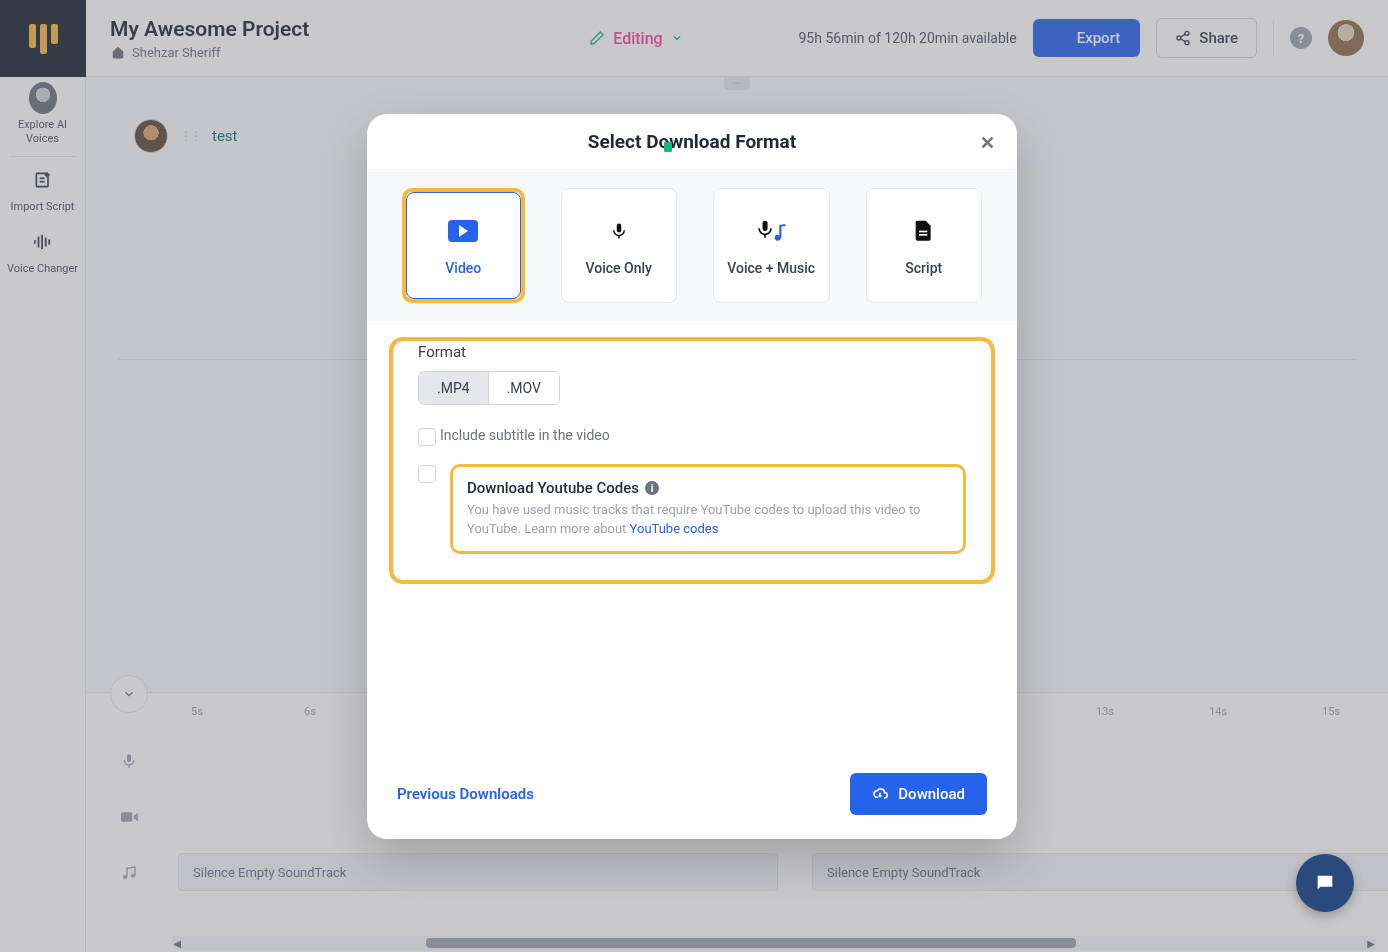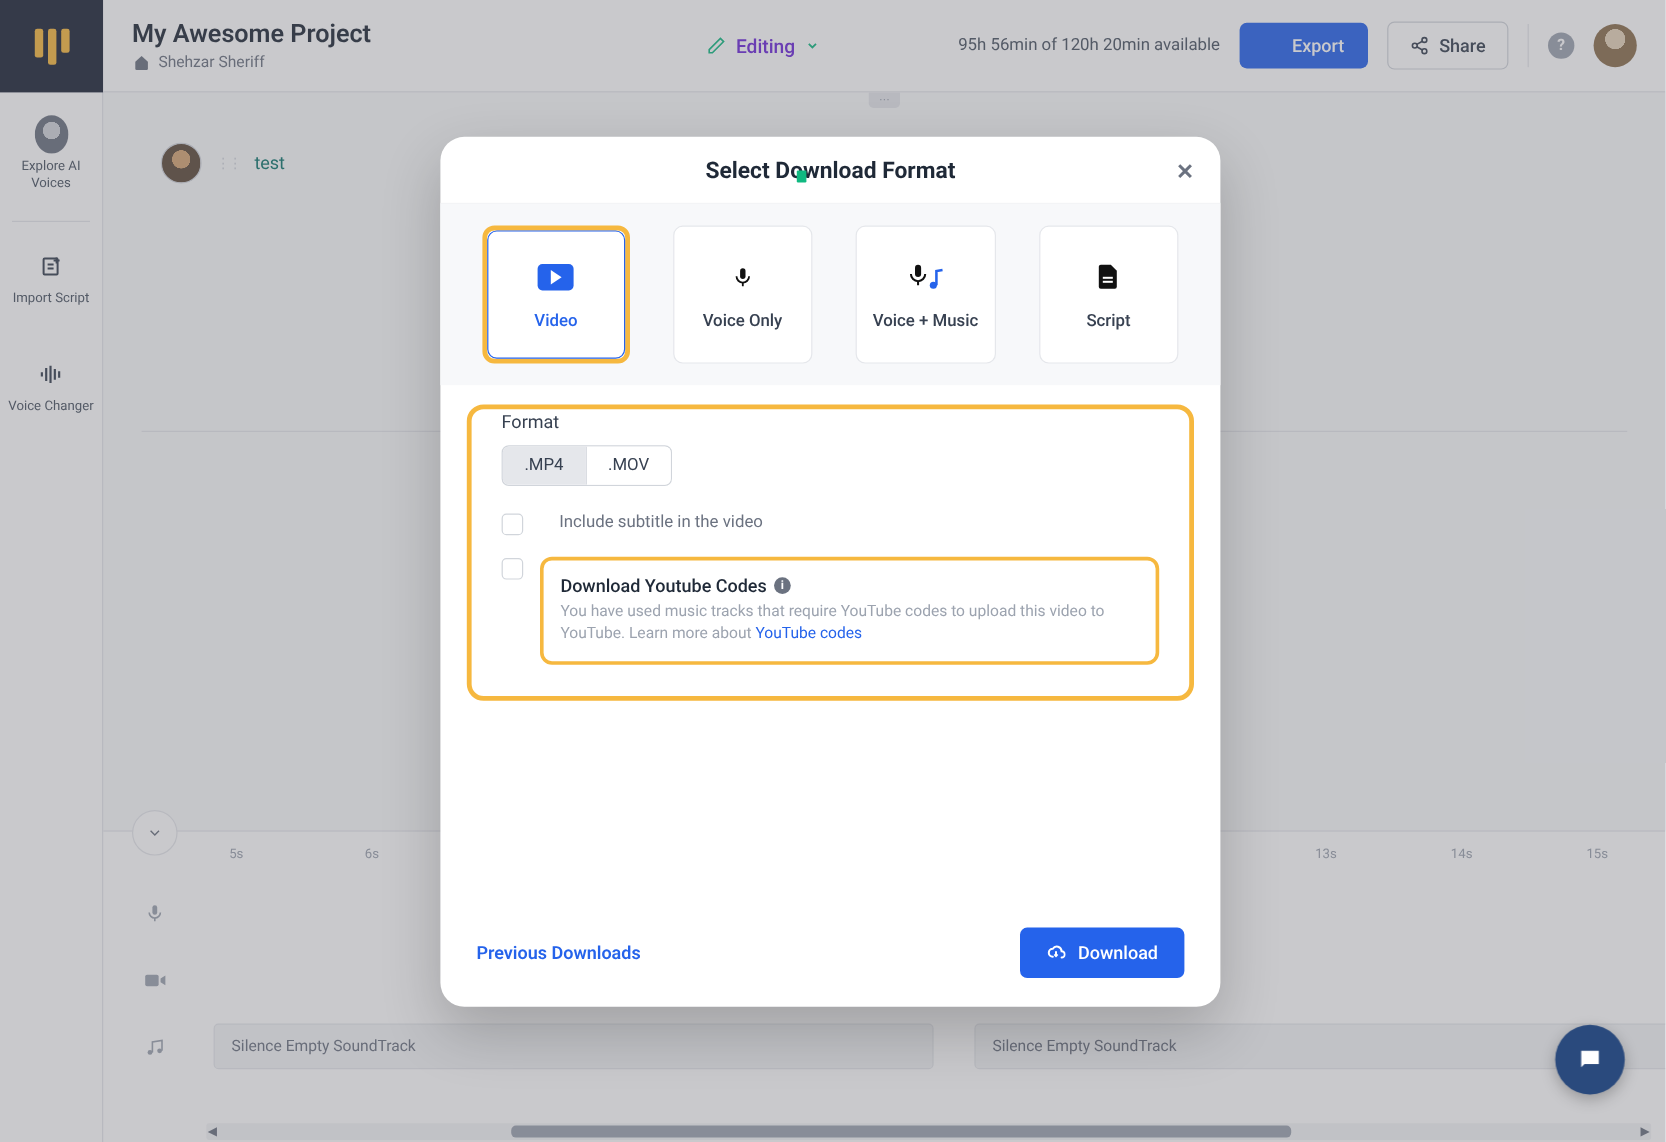--- a/index.html
+++ b/index.html
@@ -6,30 +6,30 @@
 body { width: 1388px; height: 952px; background: #f5f6fa; overflow: hidden; position: relative; }
 
 .overlay { position: absolute; inset: 0; background: rgba(100,100,110,0.35); z-index: 50; }
 
 .left-rail { position: absolute; left: 0; top: 0; width: 86px; height: 100%; background: #fff; border-right: 1px solid #e5e7eb; z-index: 10; }
 .logo-box { width: 86px; height: 77px; background: #1d2437; display: flex; align-items: center; justify-content: center; }
 .logo-bars { display: flex; gap: 4px; }
 .logo-bars span { width: 7px; background: #f6b83f; border-radius: 2px; }
 .logo-bars span:nth-child(1){height:24px} .logo-bars span:nth-child(2){height:30px} .logo-bars span:nth-child(3){height:20px}
 
-.rail-item { display: flex; flex-direction: column; align-items: center; justify-content: center; padding: 21px 4px; font-size: 11px; color: #4b5563; text-align: center; line-height: 1.3; cursor: pointer; }
+.rail-item { display: flex; flex-direction: column; align-items: center; justify-content: center; padding: 7px 4px; font-size: 11px; color: #4b5563; text-align: center; line-height: 1.3; cursor: pointer; }
 .rail-item .ric { width: 28px; height: 28px; margin-bottom: 6px; display: flex; align-items: center; justify-content: center; font-size: 18px; color: #374151; }
 .rail-divider { height: 1px; background: #e5e7eb; margin: 2px 10px; }
 .avatar-small { width: 32px; height: 32px; border-radius: 50%; background: #6b7280; background-image: radial-gradient(circle at 50% 40%, #d1d5db 30%, #6b7280 31%); overflow:hidden; }
 
 .header { position: absolute; left: 86px; top: 0; right: 0; height: 77px; background: #fff; border-bottom: 1px solid #e5e7eb; display: flex; align-items: center; padding: 0 24px; z-index: 10; }
 .proj-block { display: flex; flex-direction: column; text-align: right; }
 .proj-title { font-size: 21px; font-weight: 600; color: #1f2937; }
 .proj-sub { display: flex; align-items: center; gap: 6px; font-size: 13px; color: #6b7280; margin-top: 4px; }
-.editing { margin-left: 280px; display: flex; align-items: center; gap: 8px; color: #6d28d9; font-size: 16px; font-weight: 500; cursor:pointer;}
+.editing { margin-left: 280px; display: flex; align-items: center; gap: 8px; color: #ec4899; font-size: 16px; font-weight: 500; cursor:pointer;}
 .right-head { margin-left: auto; display: flex; align-items: center; gap: 16px; }
 .time-avail { font-size: 14px; color: #4b5563; }
 .btn-export { background: #2563eb; color: #fff; border: none; padding: 10px 20px; border-radius: 6px; font-size: 15px; font-weight: 500; display: flex; align-items: center; gap: 8px; cursor: pointer; }
 .btn-share { background: #fff; border: 1px solid #d1d5db; padding: 10px 18px; border-radius: 6px; font-size: 15px; font-weight: 500; color: #374151; display: flex; align-items: center; gap: 8px; cursor: pointer; }
 .help-circ { width: 22px; height: 22px; border-radius: 50%; background: #9ca3af; color: #fff; display: flex; align-items: center; justify-content: center; font-size: 13px; font-weight: bold; cursor: pointer; }
 .user-av { width: 36px; height: 36px; border-radius: 50%; background: radial-gradient(circle at 50% 35%, #e5d3b8 28%, #8b6f4e 29%); cursor:pointer; }
 
 .canvas-area { position: absolute; left: 86px; top: 77px; right: 0; bottom: 0; background: #f9fafb; }
 .test-block { position: absolute; left: 48px; top: 42px; display: flex; align-items: center; gap: 12px; }
 .test-av { width: 34px; height: 34px; border-radius: 50%; background: radial-gradient(circle at 50% 40%, #d4a574 30%, #5c4a3a 31%); border: 1px solid #d1d5db; }
@@ -70,21 +70,21 @@
 .mus-svg { width: 34px; }
 .doc-svg { width: 20px; }
 
 .options-panel { margin: 16px 22px 0 22px; padding: 2px 25px 26px 25px; border: 4px solid #f6b83f; border-radius: 14px; }
 .opt-label { font-size: 15px; color: #374151; margin-bottom: 10px; }
 .seg-btns { display: flex; border: 1px solid #d1d5db; border-radius: 6px; overflow: hidden; width: fit-content; margin-bottom: 22px;}
 .seg-btn { padding: 8px 18px; font-size: 14px; color: #374151; cursor: pointer; background: #fff; }
 .seg-btn.active { background: #e5e7eb; }
 .seg-btn + .seg-btn { border-left: 1px solid #d1d5db; }
 
-.chk-row { display: flex; align-items: flex-start; gap: 30px; margin-bottom: 18px; }
+.chk-row { display: flex; align-items: flex-start; gap: 4px; margin-bottom: 18px; }
 .chk-box { width: 18px; height: 18px; border: 1.5px solid #d1d5db; border-radius: 4px; flex-shrink: 0; margin-top: 1px; cursor: pointer; }
 .chk-label { font-size: 14px; color: #6b7280; }
 
 .yt-row { display: flex; align-items: flex-start; gap: 14px; }
 .yt-box { flex: 1; border: 3px solid #f6b83f; border-radius: 10px; padding: 12px 14px; }
 .yt-title { font-size: 15px; font-weight: 500; color: #1f2937; display: flex; align-items: center; gap: 6px; margin-bottom: 4px;}
 .yt-info-ic { width: 14px; height: 14px; border-radius: 50%; background: #6b7280; color: #fff; font-size: 10px; display: inline-flex; align-items: center; justify-content: center; font-weight: bold; }
 .yt-desc { font-size: 13px; color: #9ca3af; line-height: 1.45; }
 .yt-desc a { color: #2563eb; text-decoration: none; }
 

